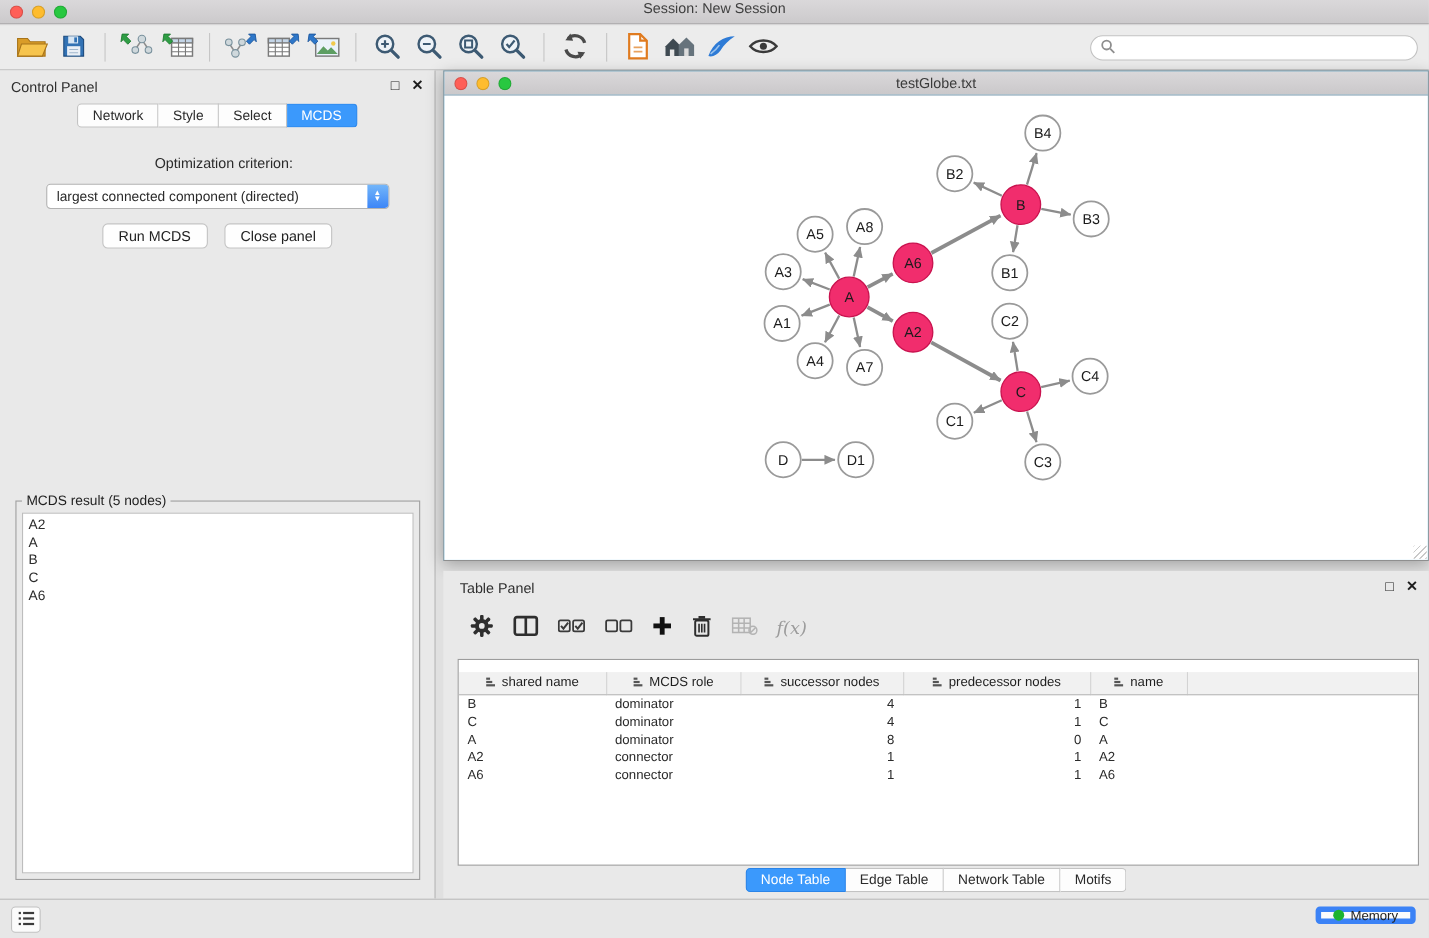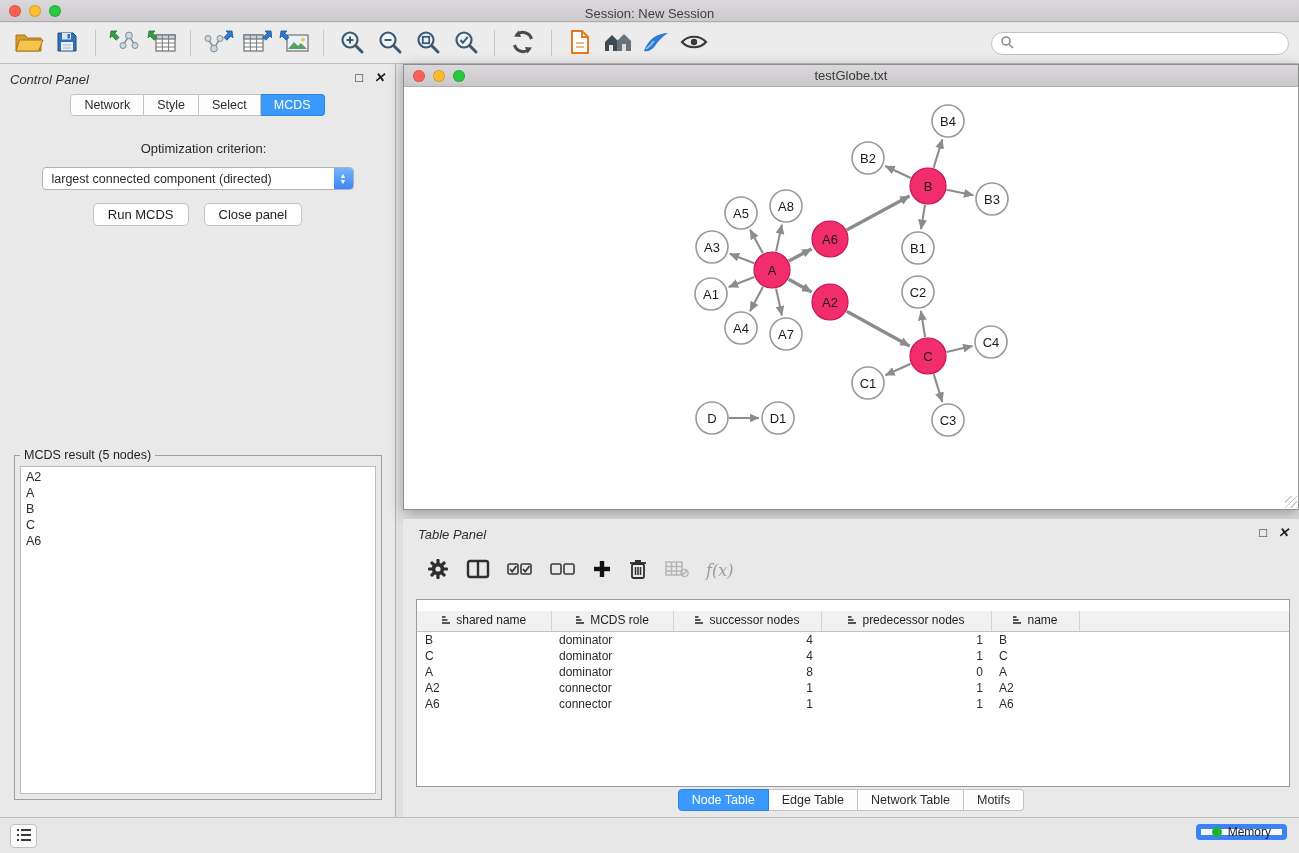--- a/index.html
+++ b/index.html
@@ -11,21 +11,21 @@
     overflow:hidden;
     font-size:13px;
     color:#2b2b2b;
   }
 
   
   .titlebar {
     position:absolute; left:0; top:0; width:1299px; height:22px;
     background:linear-gradient(#dad8da,#cccacc);
     border-bottom:1px solid #adabad;
-    display:flex; align-items:flex-end; justify-content:center;
+    display:flex; align-items:flex-start; justify-content:center;
   }
   .titlebar-title { font-size:13px; color:#3f3f3f; }
   .traffic { position:absolute; left:9px; top:5px; display:flex; gap:8px; }
   .light { width:12px; height:12px; border-radius:50%; border:1px solid rgba(0,0,0,.15); }
   .light.red { background:#ff5f57; }
   .light.yellow { background:#febc2e; }
   .light.green { background:#28c840; }
 
   
   .toolbar {
@@ -46,21 +46,21 @@
   .search-box input {
     border:none; outline:none; flex:1; font-size:12px; background:transparent;
     font-family:"Liberation Sans", sans-serif;
   }
 
   
   .control-panel {
     position:absolute; left:0; top:64px; width:396px; height:753px;
     background:#e9e9e9; border-right:1px solid #b3b3b3;
   }
-  .panel-header { height:30px; display:flex; align-items:center; padding:0 10px; font-size:13px; color:#2f2f2f; position:relative;font-style:italic; }
+  .panel-header { height:30px; display:flex; align-items:center; padding:0 10px; font-size:13px; color:#2f2f2f; position:relative; }
   .panel-window-controls { position:absolute; right:10px; top:7px; display:flex; gap:11px; font-size:13px; color:#1c1c1c; font-weight:bold; }
   .panel-window-controls span { cursor:default; line-height:14px; }
 
   .cp-tabs { display:flex; justify-content:center; }
   .cp-tab {
     padding:3px 13px; font-size:12.5px; background:#fdfdfd; color:#2b2b2b;
     border:1px solid #c3c3c3; border-left:none; cursor:default;
     font-family:"Liberation Sans", sans-serif;
   }
   .cp-tab:first-child { border-left:1px solid #c3c3c3; border-radius:4px 0 0 4px; }

